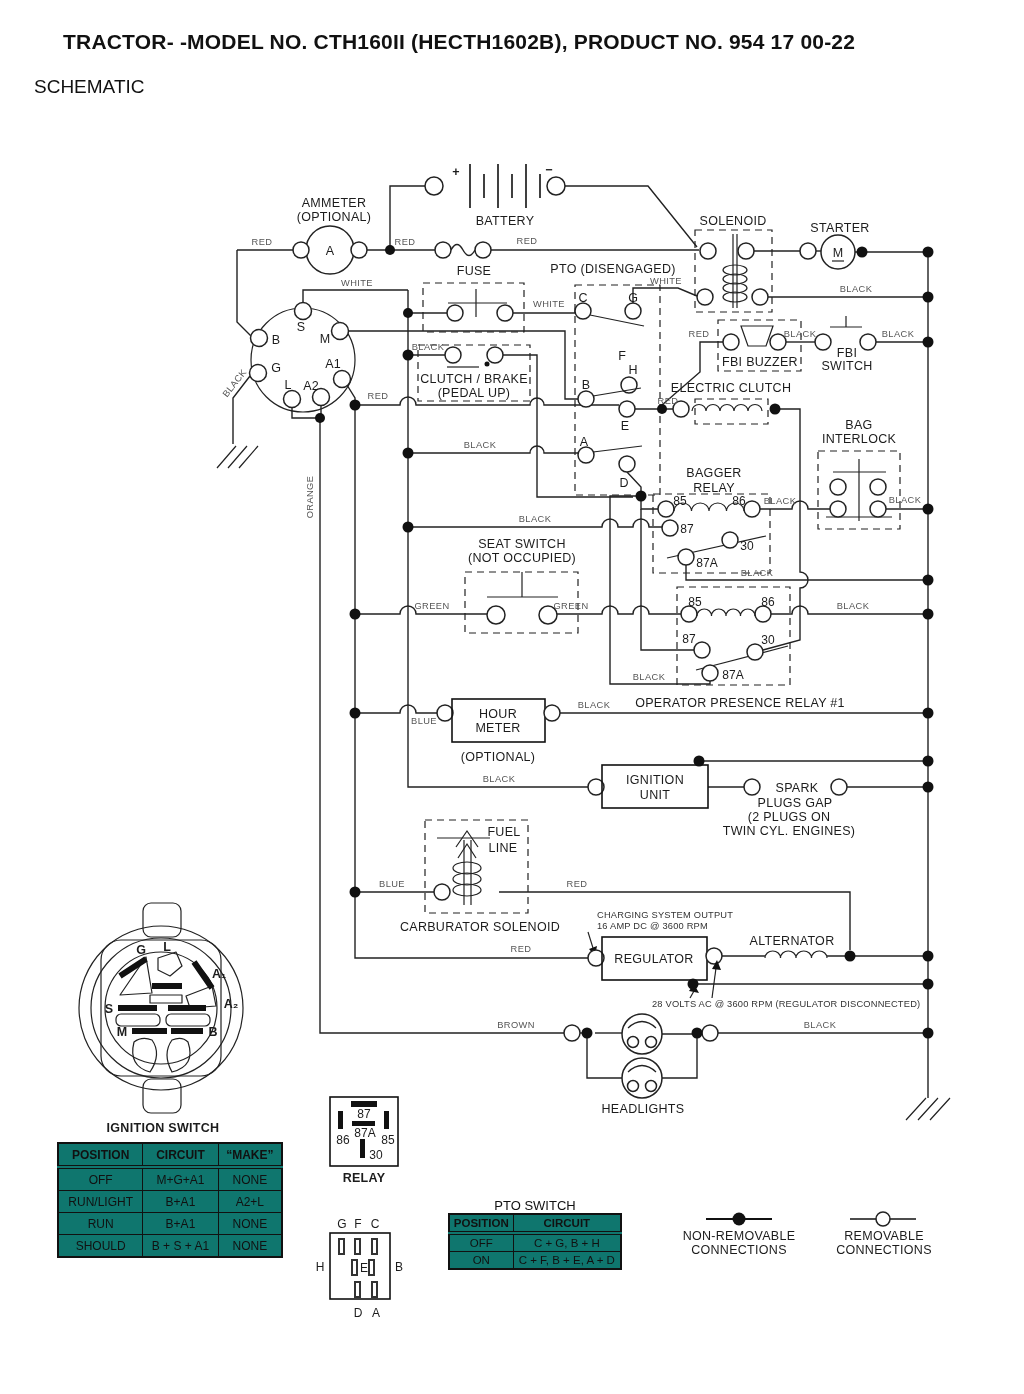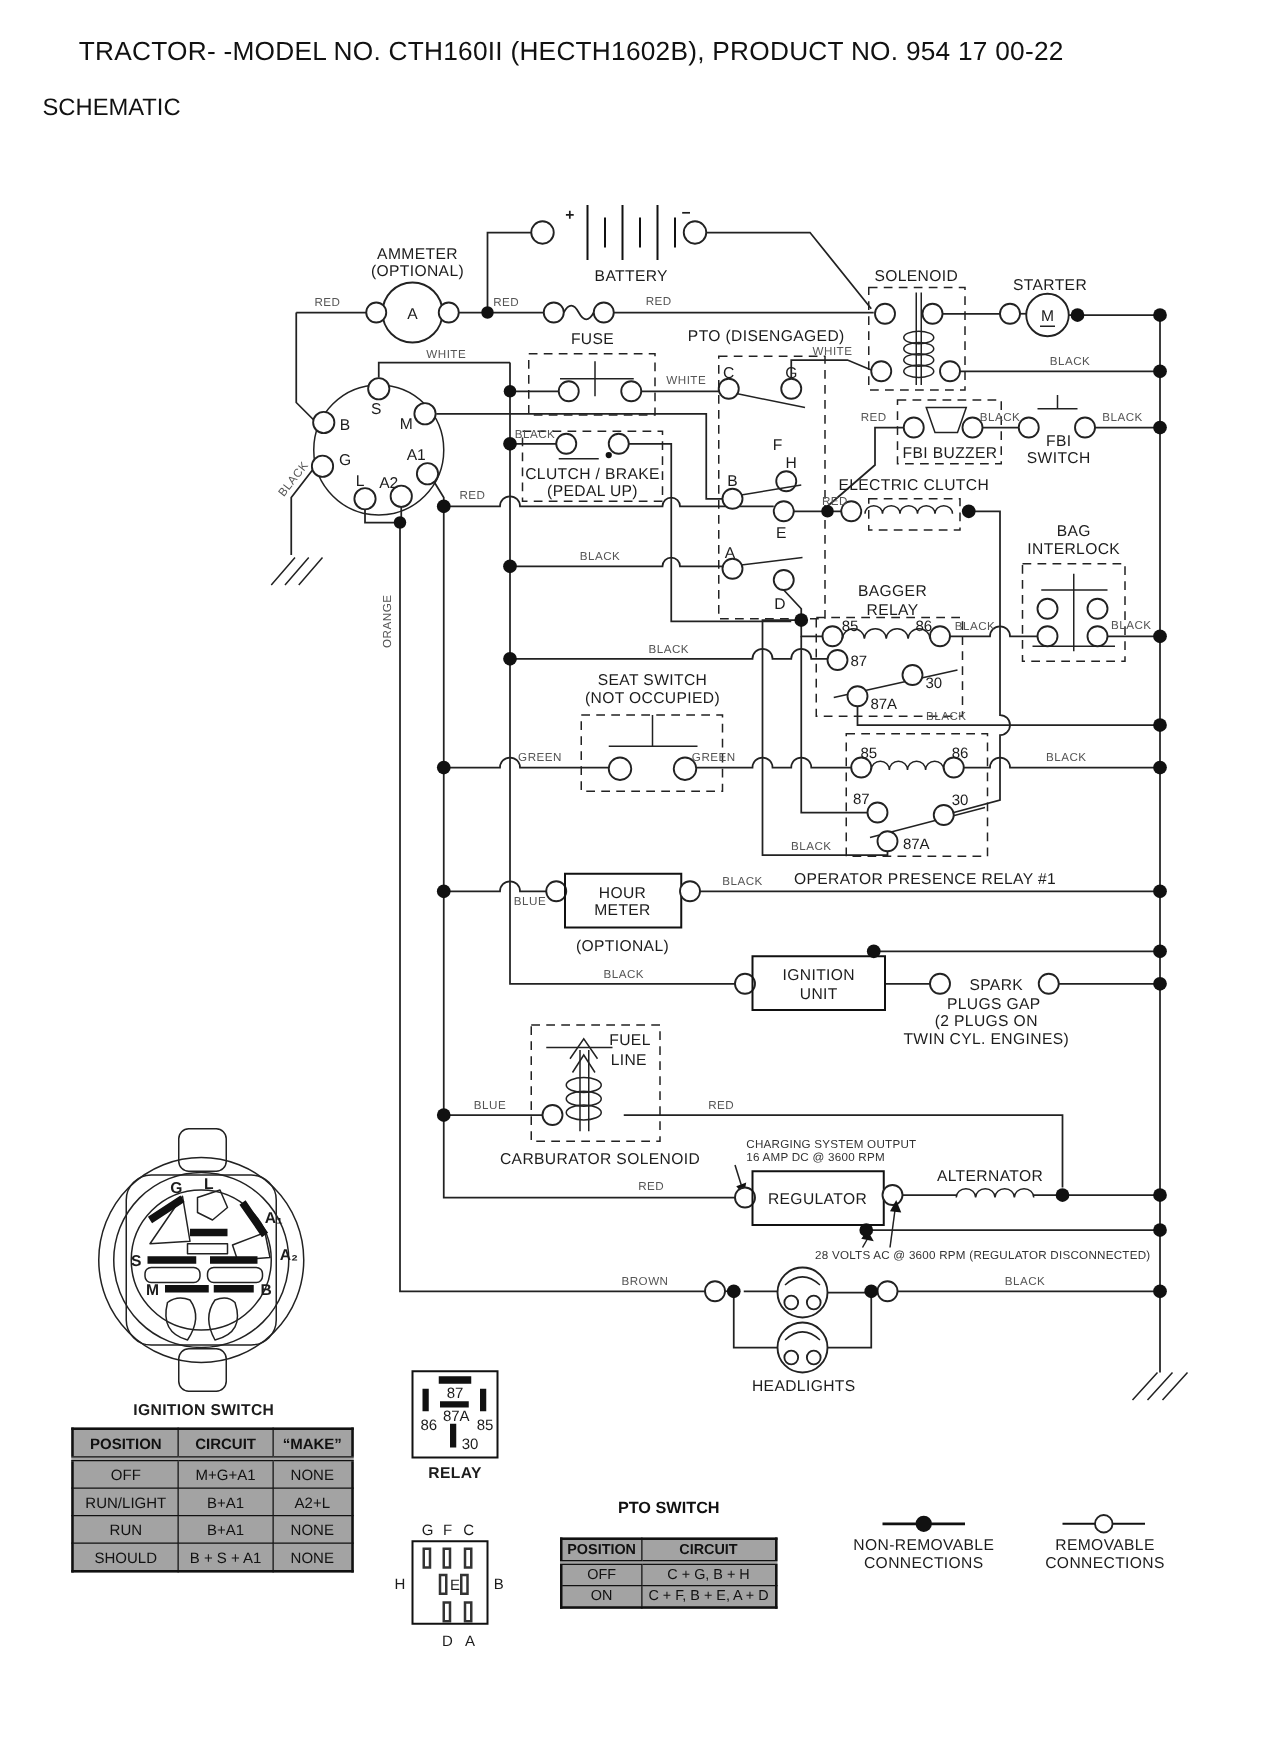--- a/index.html
+++ b/index.html
@@ -1,43 +1,43 @@
 <!DOCTYPE html>
 <html><head>
 <meta charset="utf-8">
 <style>
   html,body{margin:0;padding:0;background:#fff;}
   #page{position:relative;width:1024px;height:1394px;background:#fff;overflow:hidden;
         font-family:"Liberation Sans",sans-serif;color:#111;}
-  #title{position:absolute;left:63px;top:30px;font-size:21px;font-weight:normal;letter-spacing:.2px;white-space:nowrap;}
+  #title{position:absolute;left:63px;top:30px;font-size:21px;font-weight:bold;letter-spacing:.2px;white-space:nowrap;}
   #subtitle{position:absolute;left:34px;top:76px;font-size:19px;font-weight:normal;}
   svg{position:absol ute;left:0;top:0;}
   #schem{position:absolute;left:0;top:0;}
   .w{fill:none;stroke:#222;stroke-width:1.4px;}
   .w2{fill:none;stroke:#222;stroke-width:1.2px;}
   .db{fill:none;stroke:#222;stroke-width:1.2px;stroke-dasharray:7 5;}
   .sb{fill:none;stroke:#111;stroke-width:1.6px;}
   .tc{fill:#fff;stroke:#222;stroke-width:1.5px;}
   .dt{fill:#111;stroke:none;}
   .bar{fill:#111;stroke:none;}
   .L{font-family:"Liberation Sans",sans-serif;font-size:12.5px;fill:#1c1c1c;text-anchor:middle;letter-spacing:.3px;}
   .W{font-family:"Liberation Sans",sans-serif;font-size:9.3px;fill:#555;text-anchor:middle;letter-spacing:.4px;}
   .P{font-family:"Liberation Sans",sans-serif;font-size:12px;fill:#1c1c1c;text-anchor:middle;}
   .T{font-family:"Liberation Sans",sans-serif;font-size:12.5px;fill:#1c1c1c;text-anchor:middle;}
   .B{font-weight:bold;}
   .ann{font-family:"Liberation Sans",sans-serif;font-size:9.3px;fill:#333;letter-spacing:.2px;}
   
   .igwrap{position:absolute;left:57px;top:1142px;}
-  table{border-collapse:collapse;background:#a3a3a3;}
+  table{border-collapse:collapse;background:#0f766e;}
   .igt{width:226px;font-size:12px;}
   .igt th,.igt td{border:1.5px solid #111;text-align:center;padding:1px 2px;height:19px;}
   .igt th{font-size:12px;border-bottom:4px double #111;}
   .igt{border:2px solid #111;}
   .ptowrap{position:absolute;left:448px;top:1198px;width:174px;}
-  .ptotitle{font-size:13px;font-weight:bold;text-align:center;margin-bottom:17px;}
+  .ptotitle{font-size:13px;font-weight:normal;text-align:center;margin-bottom:0;}
   .ptot{width:174px;font-size:11.5px;}
   .ptot th,.ptot td{border:1.4px solid #111;text-align:center;padding:0 2px;height:16px;}
   .ptot th{border-bottom:4px double #111;}
   .ptot{border:2px solid #111;}
   #note{position:absolute;left:88px;top:1264px;width:175px;font-size:11px;line-height:11.6px;color:#222;}
   #note .h{font-weight:bold;margin-bottom:1px;}
 </style>
 </head>
 <body>
 

